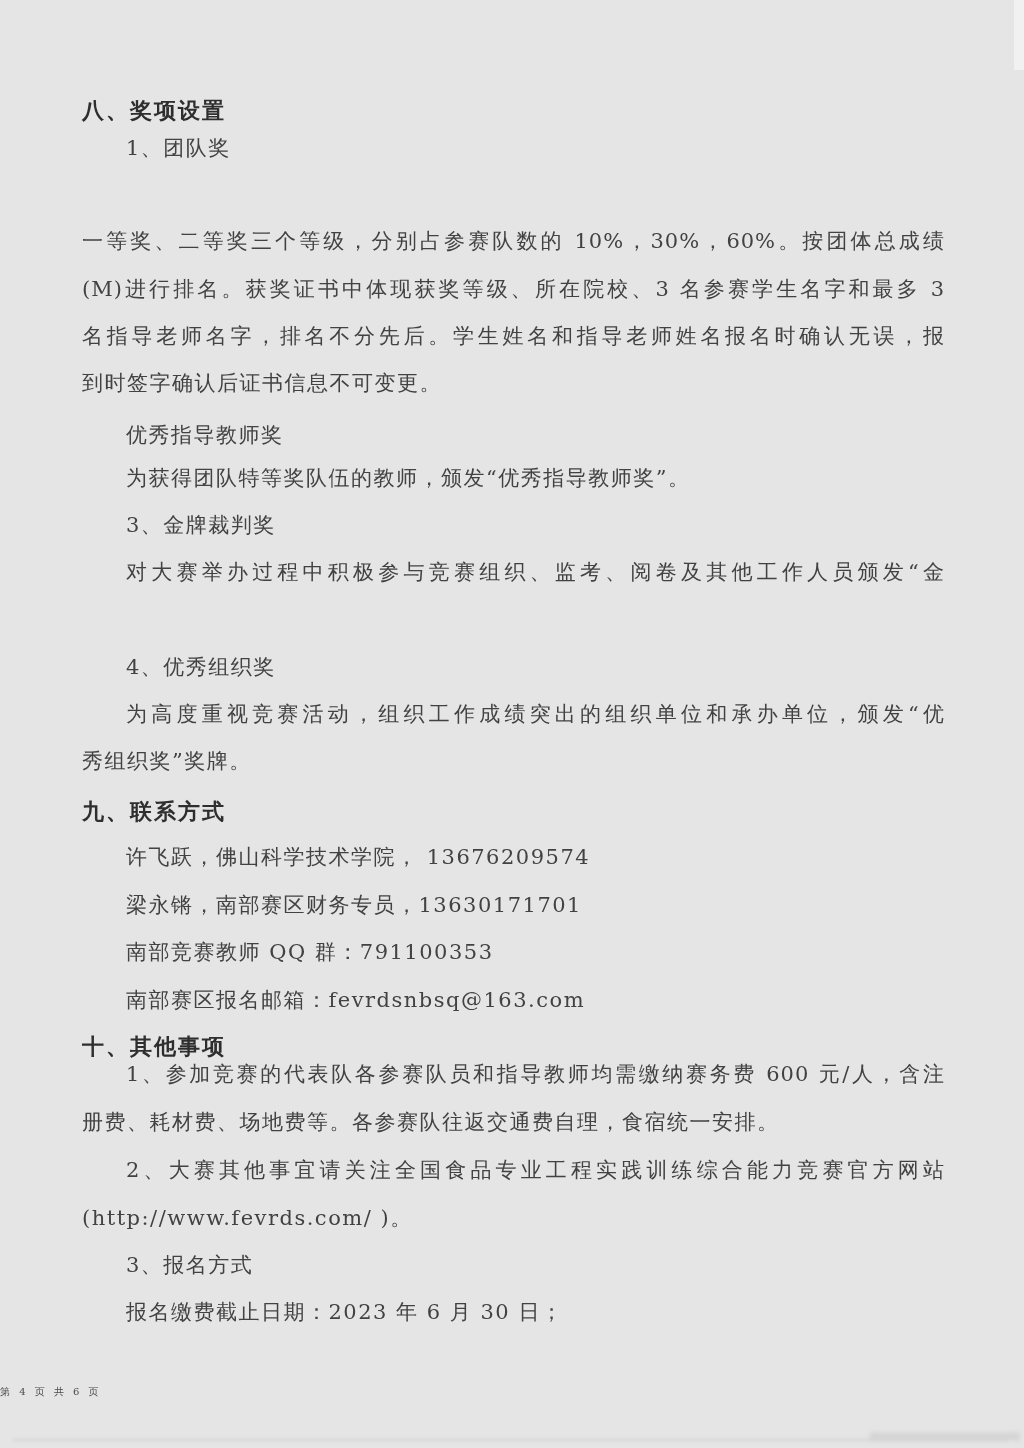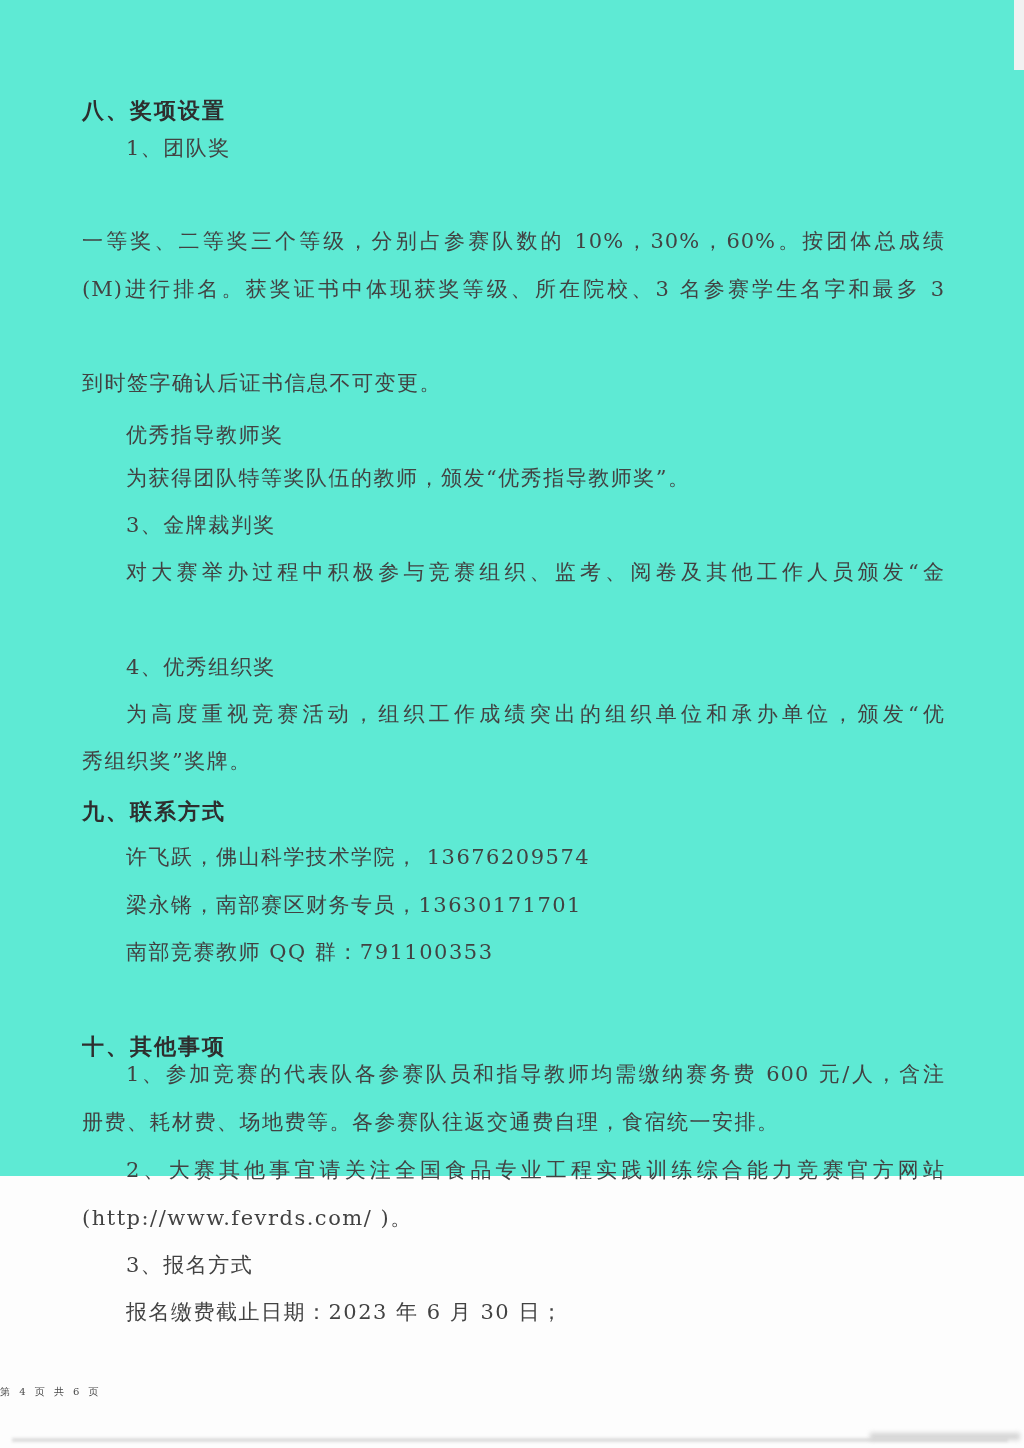--- a/index.html
+++ b/index.html
@@ -9,22 +9,22 @@
   body {
     width: 1024px;
     height: 1448px;
     background: #fdfdfd;
     font-family: "DejaVu Serif", serif;
     overflow: hidden;
   }
   .page {
     position: relative;
     width: 1024px;
-    height: 1176px;
-    background: #5eead4;
+    height: 1448px;
+    background: #e5e5e5;
   }
   .line {
     position: absolute;
     left: 82px;
     width: 863px;
     height: 32px;
     font-size: 21px;
     line-height: 30px;
     color: #424242;
     letter-spacing: 1.5px;
@@ -91,36 +91,38 @@
 </head>
 <body>
 
 <div class="page">
 
   <div class="line heading" style="top:96px">八、奖项设置</div>
   <div class="line sub" style="top:133px">1、团队奖</div>
 
   <div class="line jline" style="top:226px">一等奖、二等奖三个等级，分别占参赛队数的 10%，30%，60%。按团体总成绩</div>
   <div class="line jline" style="top:274px">(M)进行排名。获奖证书中体现获奖等级、所在院校、3 名参赛学生名字和最多 3</div>
+  <div class="line jline" style="top:321px">名指导老师名字，排名不分先后。学生姓名和指导老师姓名报名时确认无误，报</div>
   <div class="line" style="top:368px">到时签字确认后证书信息不可变更。</div>
 
   <div class="line sub" style="top:420px">优秀指导教师奖</div>
   <div class="line firstindent" style="top:463px">为获得团队特等奖队伍的教师，颁发“优秀指导教师奖”。</div>
 
   <div class="line sub" style="top:510px">3、金牌裁判奖</div>
   <div class="line jline firstindent" style="top:557px">对大赛举办过程中积极参与竞赛组织、监考、阅卷及其他工作人员颁发“金</div>
 
   <div class="line sub" style="top:652px">4、优秀组织奖</div>
   <div class="line jline firstindent" style="top:699px">为高度重视竞赛活动，组织工作成绩突出的组织单位和承办单位，颁发“优</div>
   <div class="line" style="top:746px">秀组织奖”奖牌。</div>
 
   <div class="line heading" style="top:797px">九、联系方式</div>
   <div class="line sub" style="top:842px">许飞跃，佛山科学技术学院， 13676209574</div>
   <div class="line sub" style="top:890px">梁永锵，南部赛区财务专员，13630171701</div>
   <div class="line sub" style="top:937px">南部竞赛教师 QQ 群：791100353</div>
+  <div class="line sub" style="top:985px">南部赛区报名邮箱：fevrdsnbsq@163.com</div>
 
   <div class="line heading" style="top:1032px">十、其他事项</div>
   <div class="line jline firstindent" style="top:1059px">1、参加竞赛的代表队各参赛队员和指导教师均需缴纳赛务费 600 元/人，含注</div>
   <div class="line" style="top:1107px">册费、耗材费、场地费等。各参赛队往返交通费自理，食宿统一安排。</div>
   <div class="line jline firstindent" style="top:1155px">2、大赛其他事宜请关注全国食品专业工程实践训练综合能力竞赛官方网站</div>
   <div class="line" style="top:1203px">(http://www.fevrds.com/ )。</div>
 
   <div class="line sub" style="top:1250px">3、报名方式</div>
   <div class="line sub" style="top:1297px">报名缴费截止日期：2023 年 6 月 30 日；</div>
 

